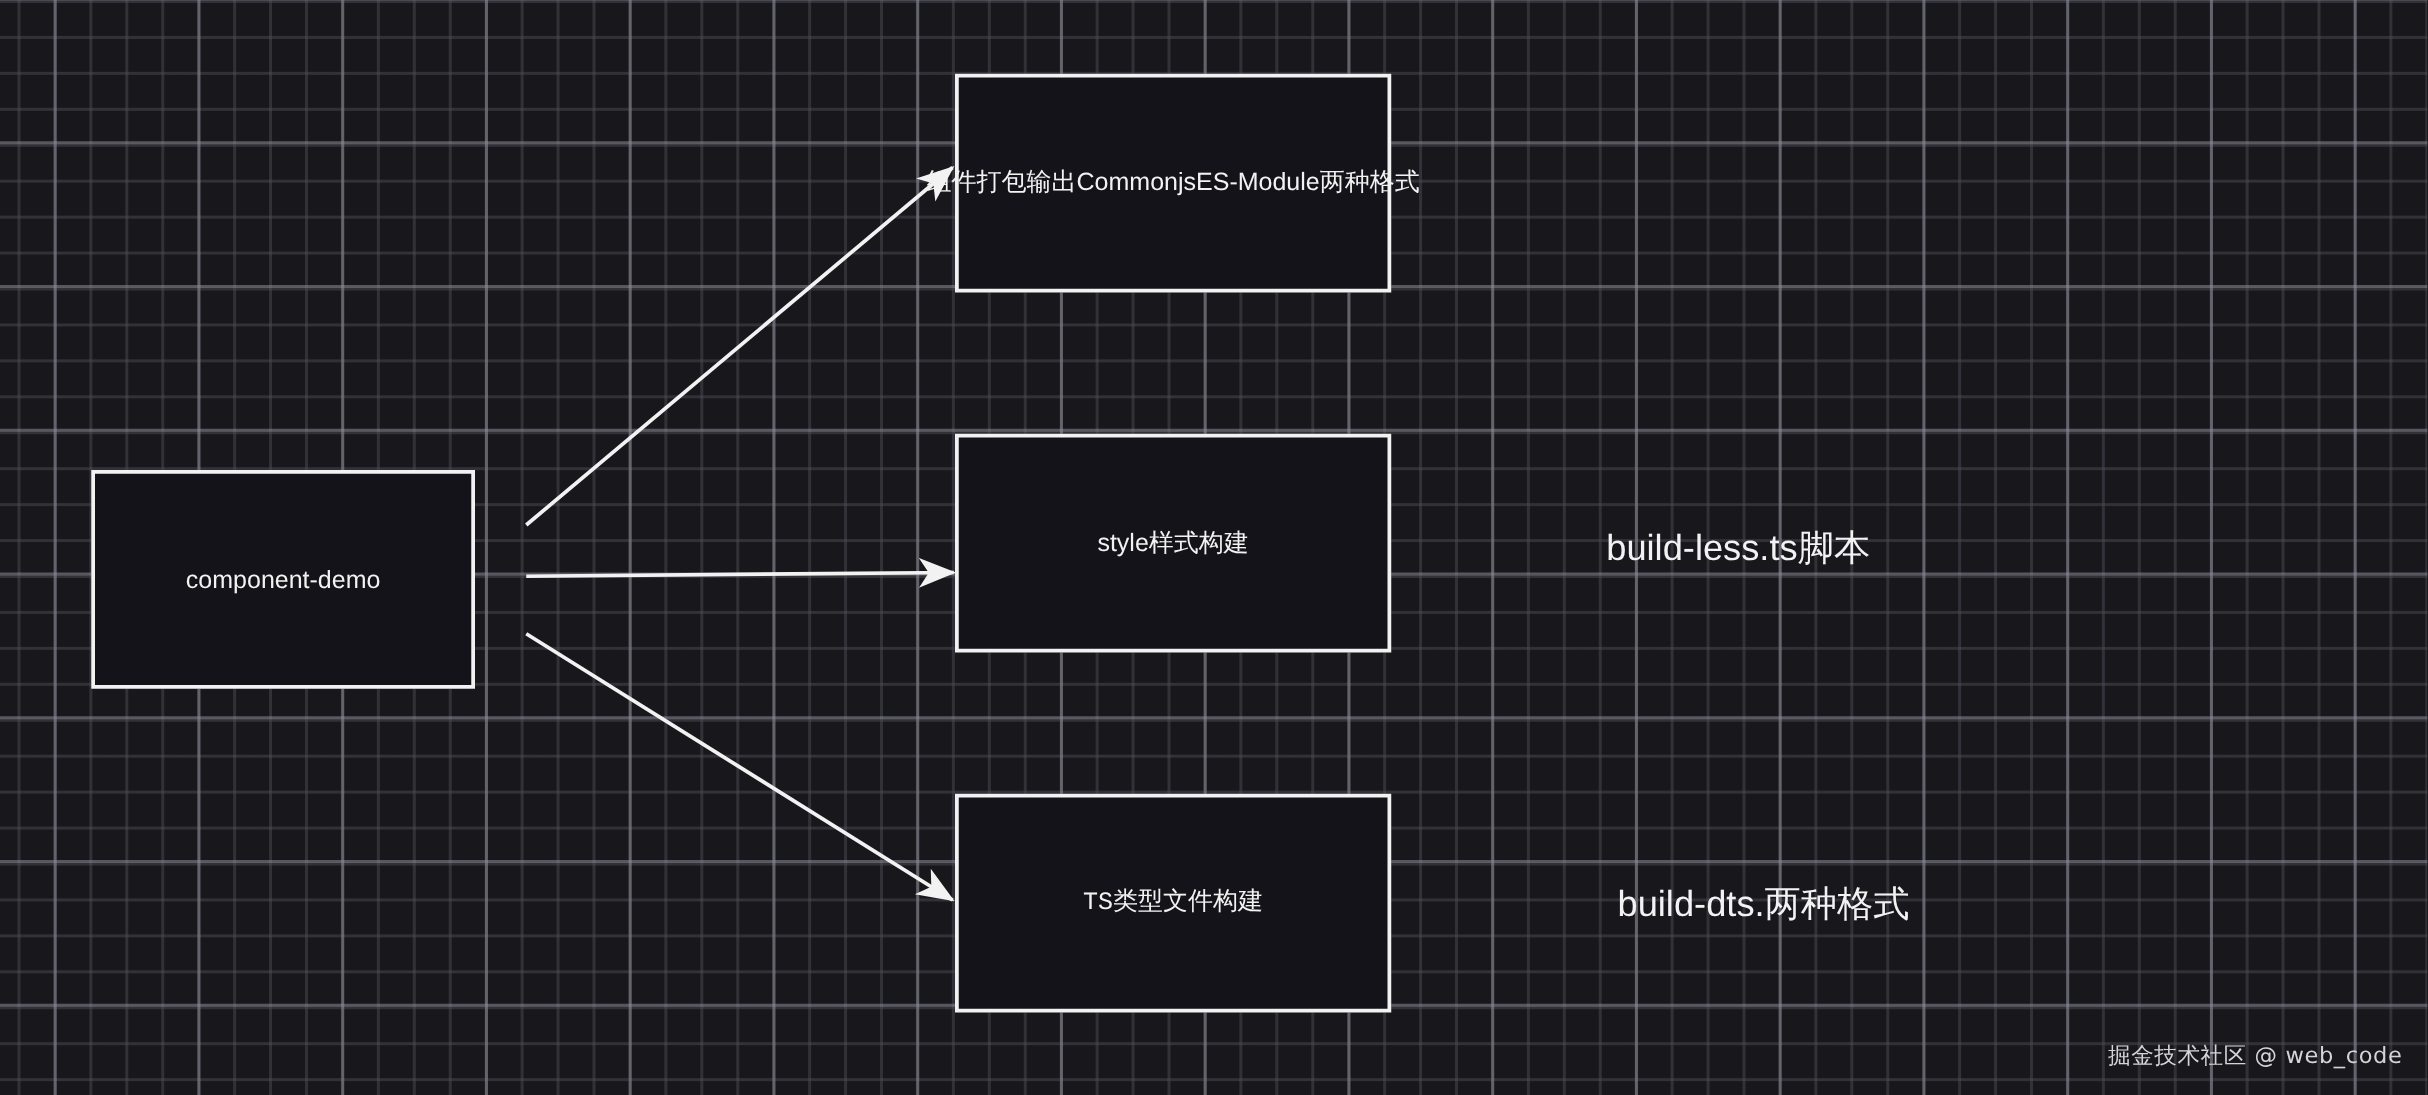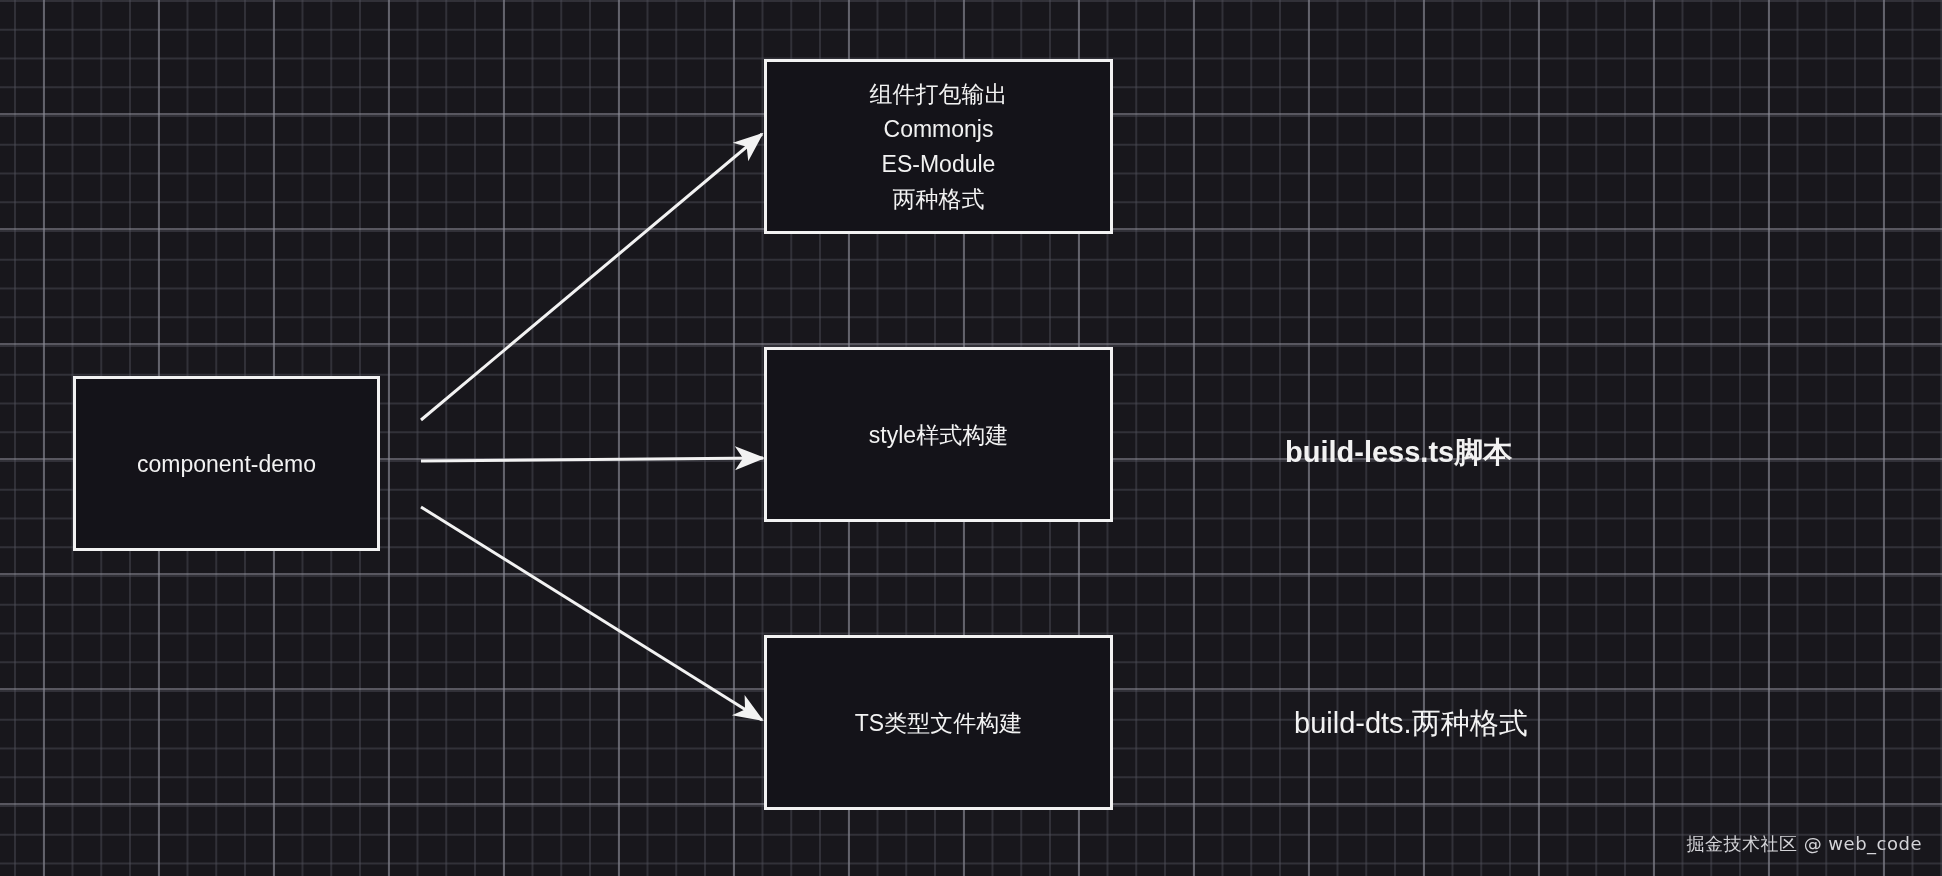--- a/index.html
+++ b/index.html
@@ -24,25 +24,25 @@
     background-position: 43px -2px, 0 -2px, 14px 0px, 0 0px;
     font-family: "Liberation Sans", "DejaVu Sans", sans-serif;
   }
   .node {
     position: absolute;
     box-sizing: border-box;
     border: 3px solid #f2f2f2;
     background: #141319;
     color: #f2f2f2;
     display: flex;
-    flex-direction: column;
+    flex-direction: row;
     align-items: center;
     justify-content: center;
     text-align: center;
-    font-size: 23px;
+    font-size: 20px;
     line-height: 36px;
   }
   .node span { display: block; white-space: nowrap; }
   .script-label {
     position: absolute;
     color: #f2f2f2;
     font-size: 29px;
     white-space: nowrap;
   }
   .watermark {
@@ -89,21 +89,21 @@
     <span>组件打包输出</span>
     <span>Commonjs</span>
     <span>ES-Module</span>
     <span>两种格式</span>
   </div>
 
   <div class="node" style="left:764px; top:347px; width:349px; height:175px;">
     <span>style样式构建</span>
   </div>
 
-  <div class="node" style="left:764px; top:635px; width:349px; height:175px;">
+  <div class="node" style="left:764px; top:635px; width:349px; height:175px;font-family:Liberation Mono, monospace;">
     <span>TS类型文件构建</span>
   </div>
 
-  <div class="script-label" style="left:1285px; top:433px;font-weight:bold;">build-less.ts脚本</div>
+  <div class="script-label" style="left:1285px; top:419px;">build-less.ts脚本</div>
   <div class="script-label" style="left:1294px; top:704px;">build-dts.两种格式</div>
 
   <div class="watermark">掘金技术社区 @ web_code</div>
 </div>
 
 </body></html>

